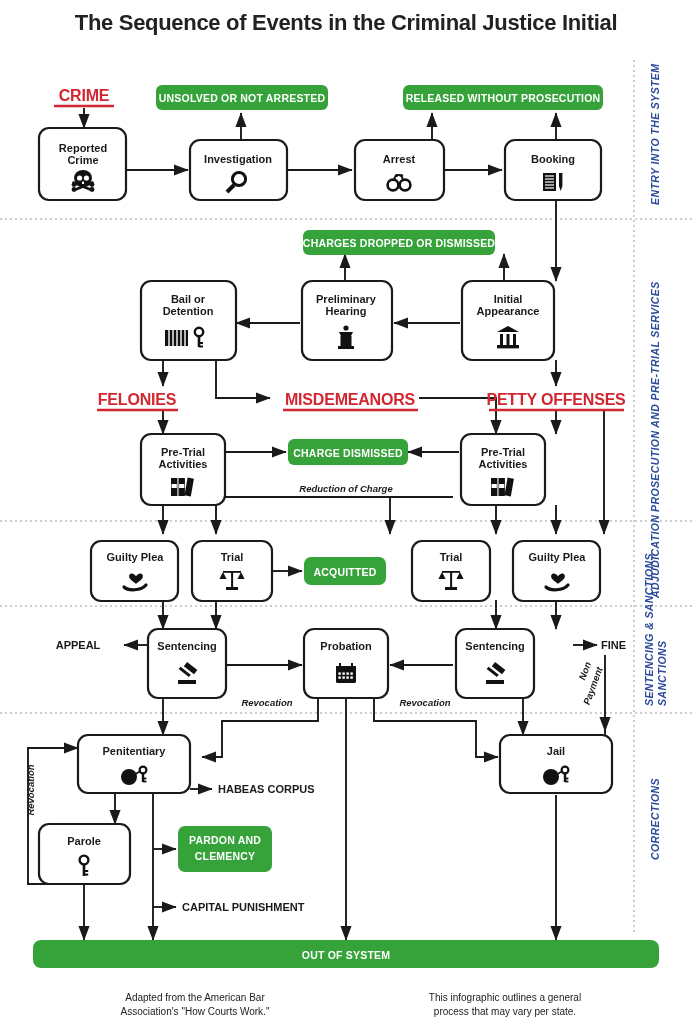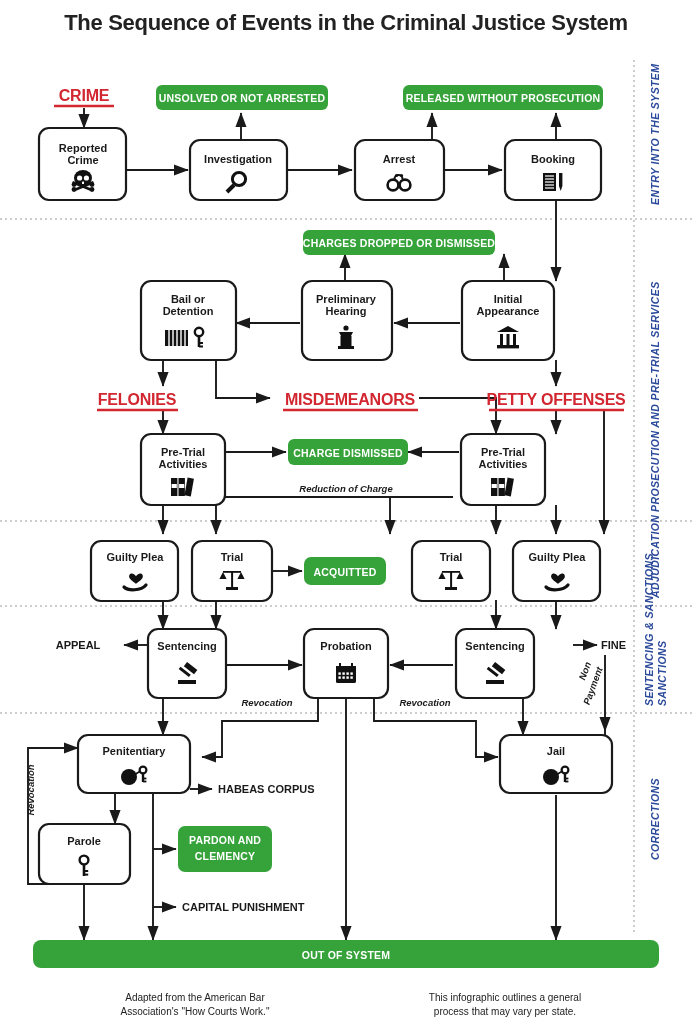--- a/index.html
+++ b/index.html
@@ -20,21 +20,21 @@
   .ital{font-size:9.5px;font-weight:bold;font-style:italic;fill:#1a1a1a;text-anchor:middle;}
   .sect{font-size:10.5px;font-weight:bold;font-style:italic;fill:#2b4a9b;letter-spacing:.4px;}
   .foot{font-size:10px;fill:#222;text-anchor:middle;}
   .ic{fill:#111;}
 </style>
 </head>
 <body>
 
 <div id="stage">
 
-  <div id="title">The Sequence of Events in the Criminal Justice System</div>
+  <div id="title">The Sequence of Events in the Criminal Justice Initial</div>
 
   <svg id="flow" viewBox="0 0 692 1024">
     <defs>
       <marker id="ah" markerWidth="9" markerHeight="9" refX="7.6" refY="3" orient="auto">
         <path d="M0,0 L8,3 L0,6 z" fill="#1a1a1a"></path>
       </marker>
     </defs>
 
     <g>
       <line class="dash" x1="0" y1="219" x2="692" y2="219"></line>

